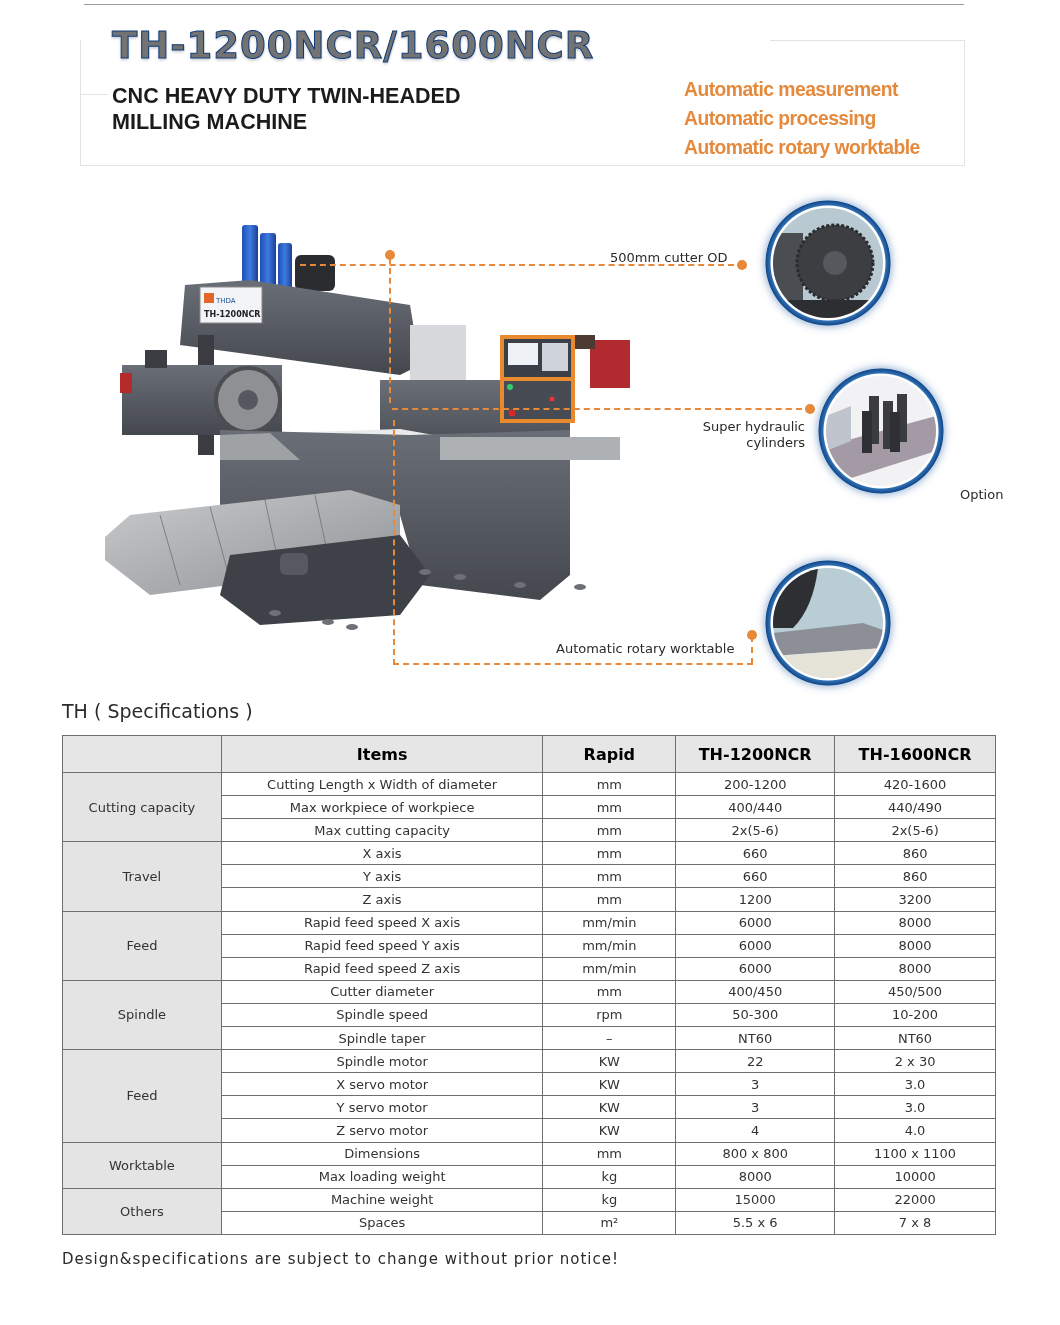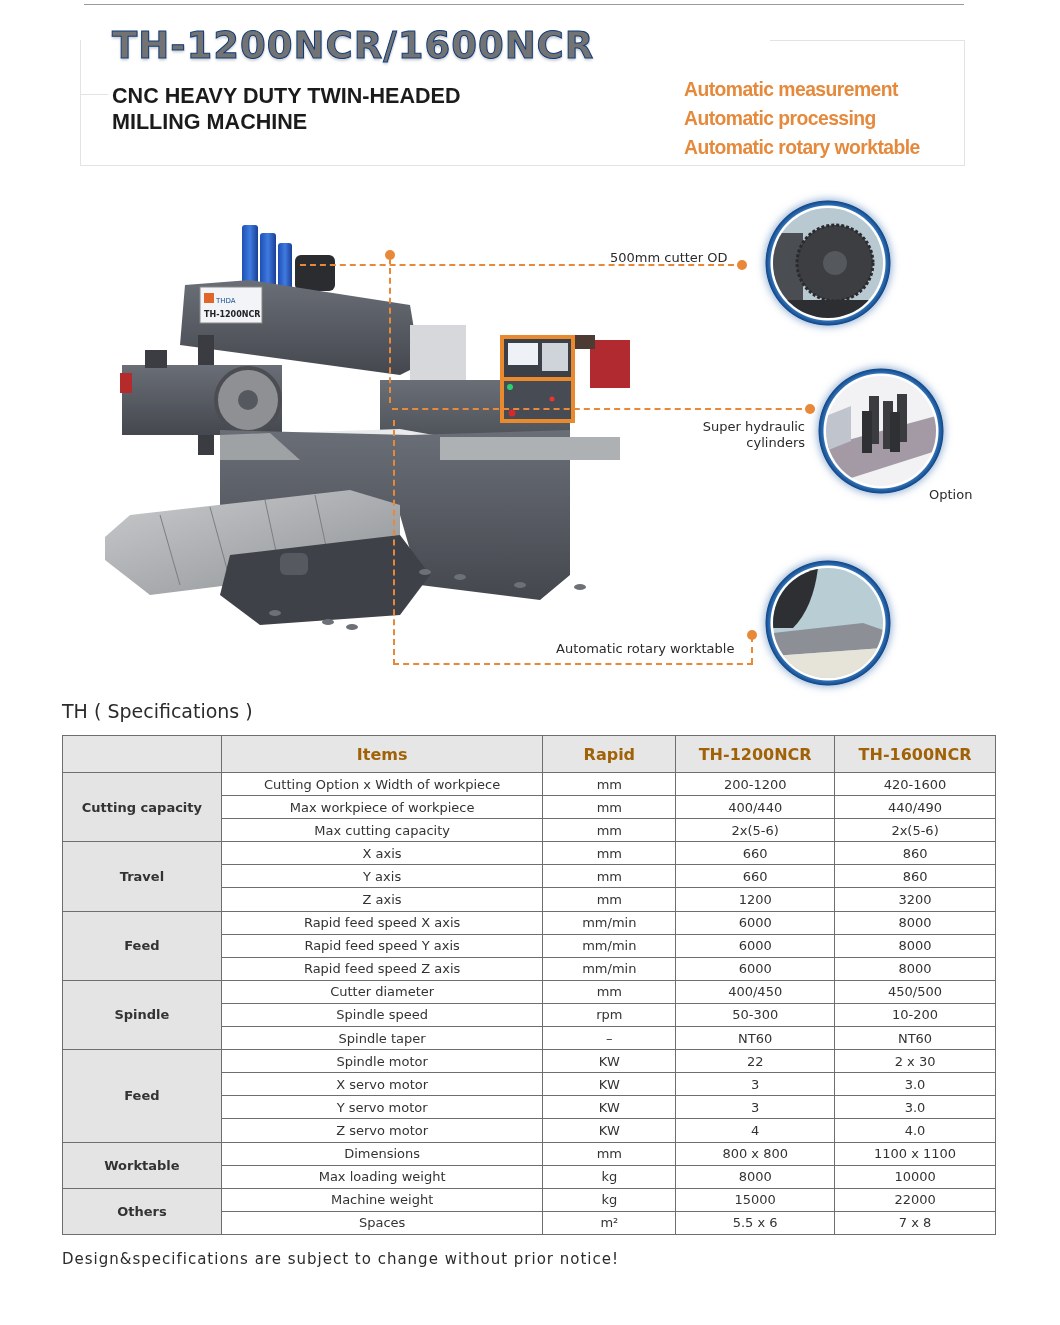--- a/index.html
+++ b/index.html
@@ -50,23 +50,23 @@
     }
     .circle-inner { position: absolute; left: 8px; top: 8px; width: 110px; height: 110px; border-radius: 50%; overflow: hidden; }
 
     
     .spec-title { position: absolute; left: 62px; top: 700px; font-family: "DejaVu Sans", sans-serif; font-size: 19px; color: #2b2b2b; }
     table.spec {
       position: absolute; left: 62px; top: 735px; width: 934px;
       border-collapse: collapse; font-family: "DejaVu Sans", sans-serif; font-size: 13px; color: #333;
     }
     table.spec td, table.spec th { border: 1.5px solid #6e6e6e; text-align: center; vertical-align: middle; }
-    table.spec th { background: #e6e6e6; height: 37px; font-weight: bold; font-size: 16px; color: #a16207; }
+    table.spec th { background: #e6e6e6; height: 37px; font-weight: bold; font-size: 16px; color: #000000; }
     table.spec td { height: 23.1px; padding: 0; }
-    table.spec td.cat { background: #e4e4e4; font-weight: bold; font-size: 13px; color: #333; }
+    table.spec td.cat { background: #e4e4e4; font-weight: normal; font-size: 13px; color: #333; }
     .footnote { position: absolute; left: 62px; top: 1250px; font-size: 15px; letter-spacing: 1px; color: #2b2b2b; }
   </style>
 </head>
 <body>
 
 <div class="top-rule"></div>
 
 <div class="header-box"></div>
 <div class="header-box-top"></div>
 <div class="header-left-stub"></div>
@@ -162,21 +162,21 @@
 <div class="dot" style="left:385px; top:250px;"></div>
 <div class="dash-v" style="left:389px; top:258px; height:145px;"></div>
 <div class="callout-label" style="left:610px; top:242px;margin-top:8px;">500mm cutter OD</div>
 
 <div class="dash-h" style="left:392px; top:408px; width:420px;"></div>
 <div class="dot" style="left:805px; top:404px;"></div>
 <div class="callout-label right" style="left:700px; top:419px; width:105px; line-height:16px;">
   <div>Super hydraulic</div>
   <div>cylinders</div>
 </div>
-<div class="callout-label" style="left:929px; top:487px;">Option</div>
+<div class="callout-label" style="left:960px; top:487px;">Option</div>
 
 <div class="dash-v" style="left:393px; top:420px; height:245px;"></div>
 <div class="dash-h" style="left:393px; top:663px; width:360px;"></div>
 <div class="dash-v" style="left:751px; top:636px; height:28px;"></div>
 <div class="dot" style="left:747px; top:630px;"></div>
 <div class="callout-label" style="left:556px; top:641px;">Automatic rotary worktable</div>
 
 <div class="circle-img" style="left:765px; top:200px;">
   <div class="circle-inner" style="background:#b9c9d2;">
     <svg width="110" height="110">
@@ -225,21 +225,21 @@
       <th>Items</th>
       <th>Rapid</th>
       <th>TH-1200NCR</th>
       <th>TH-1600NCR</th>
     </tr>
   </thead>
   <tbody>
 
     <tr>
       <td class="cat" rowspan="3">Cutting capacity</td>
-      <td>Cutting Option x Width of workpiece</td>
+      <td>Cutting Length x Width of diameter</td>
       <td>mm</td>
       <td>200-1200</td>
       <td>420-1600</td>
     </tr>
     <tr>
       <td>Max workpiece of workpiece</td>
       <td>mm</td>
       <td>400/440</td>
       <td>440/490</td>
     </tr>

